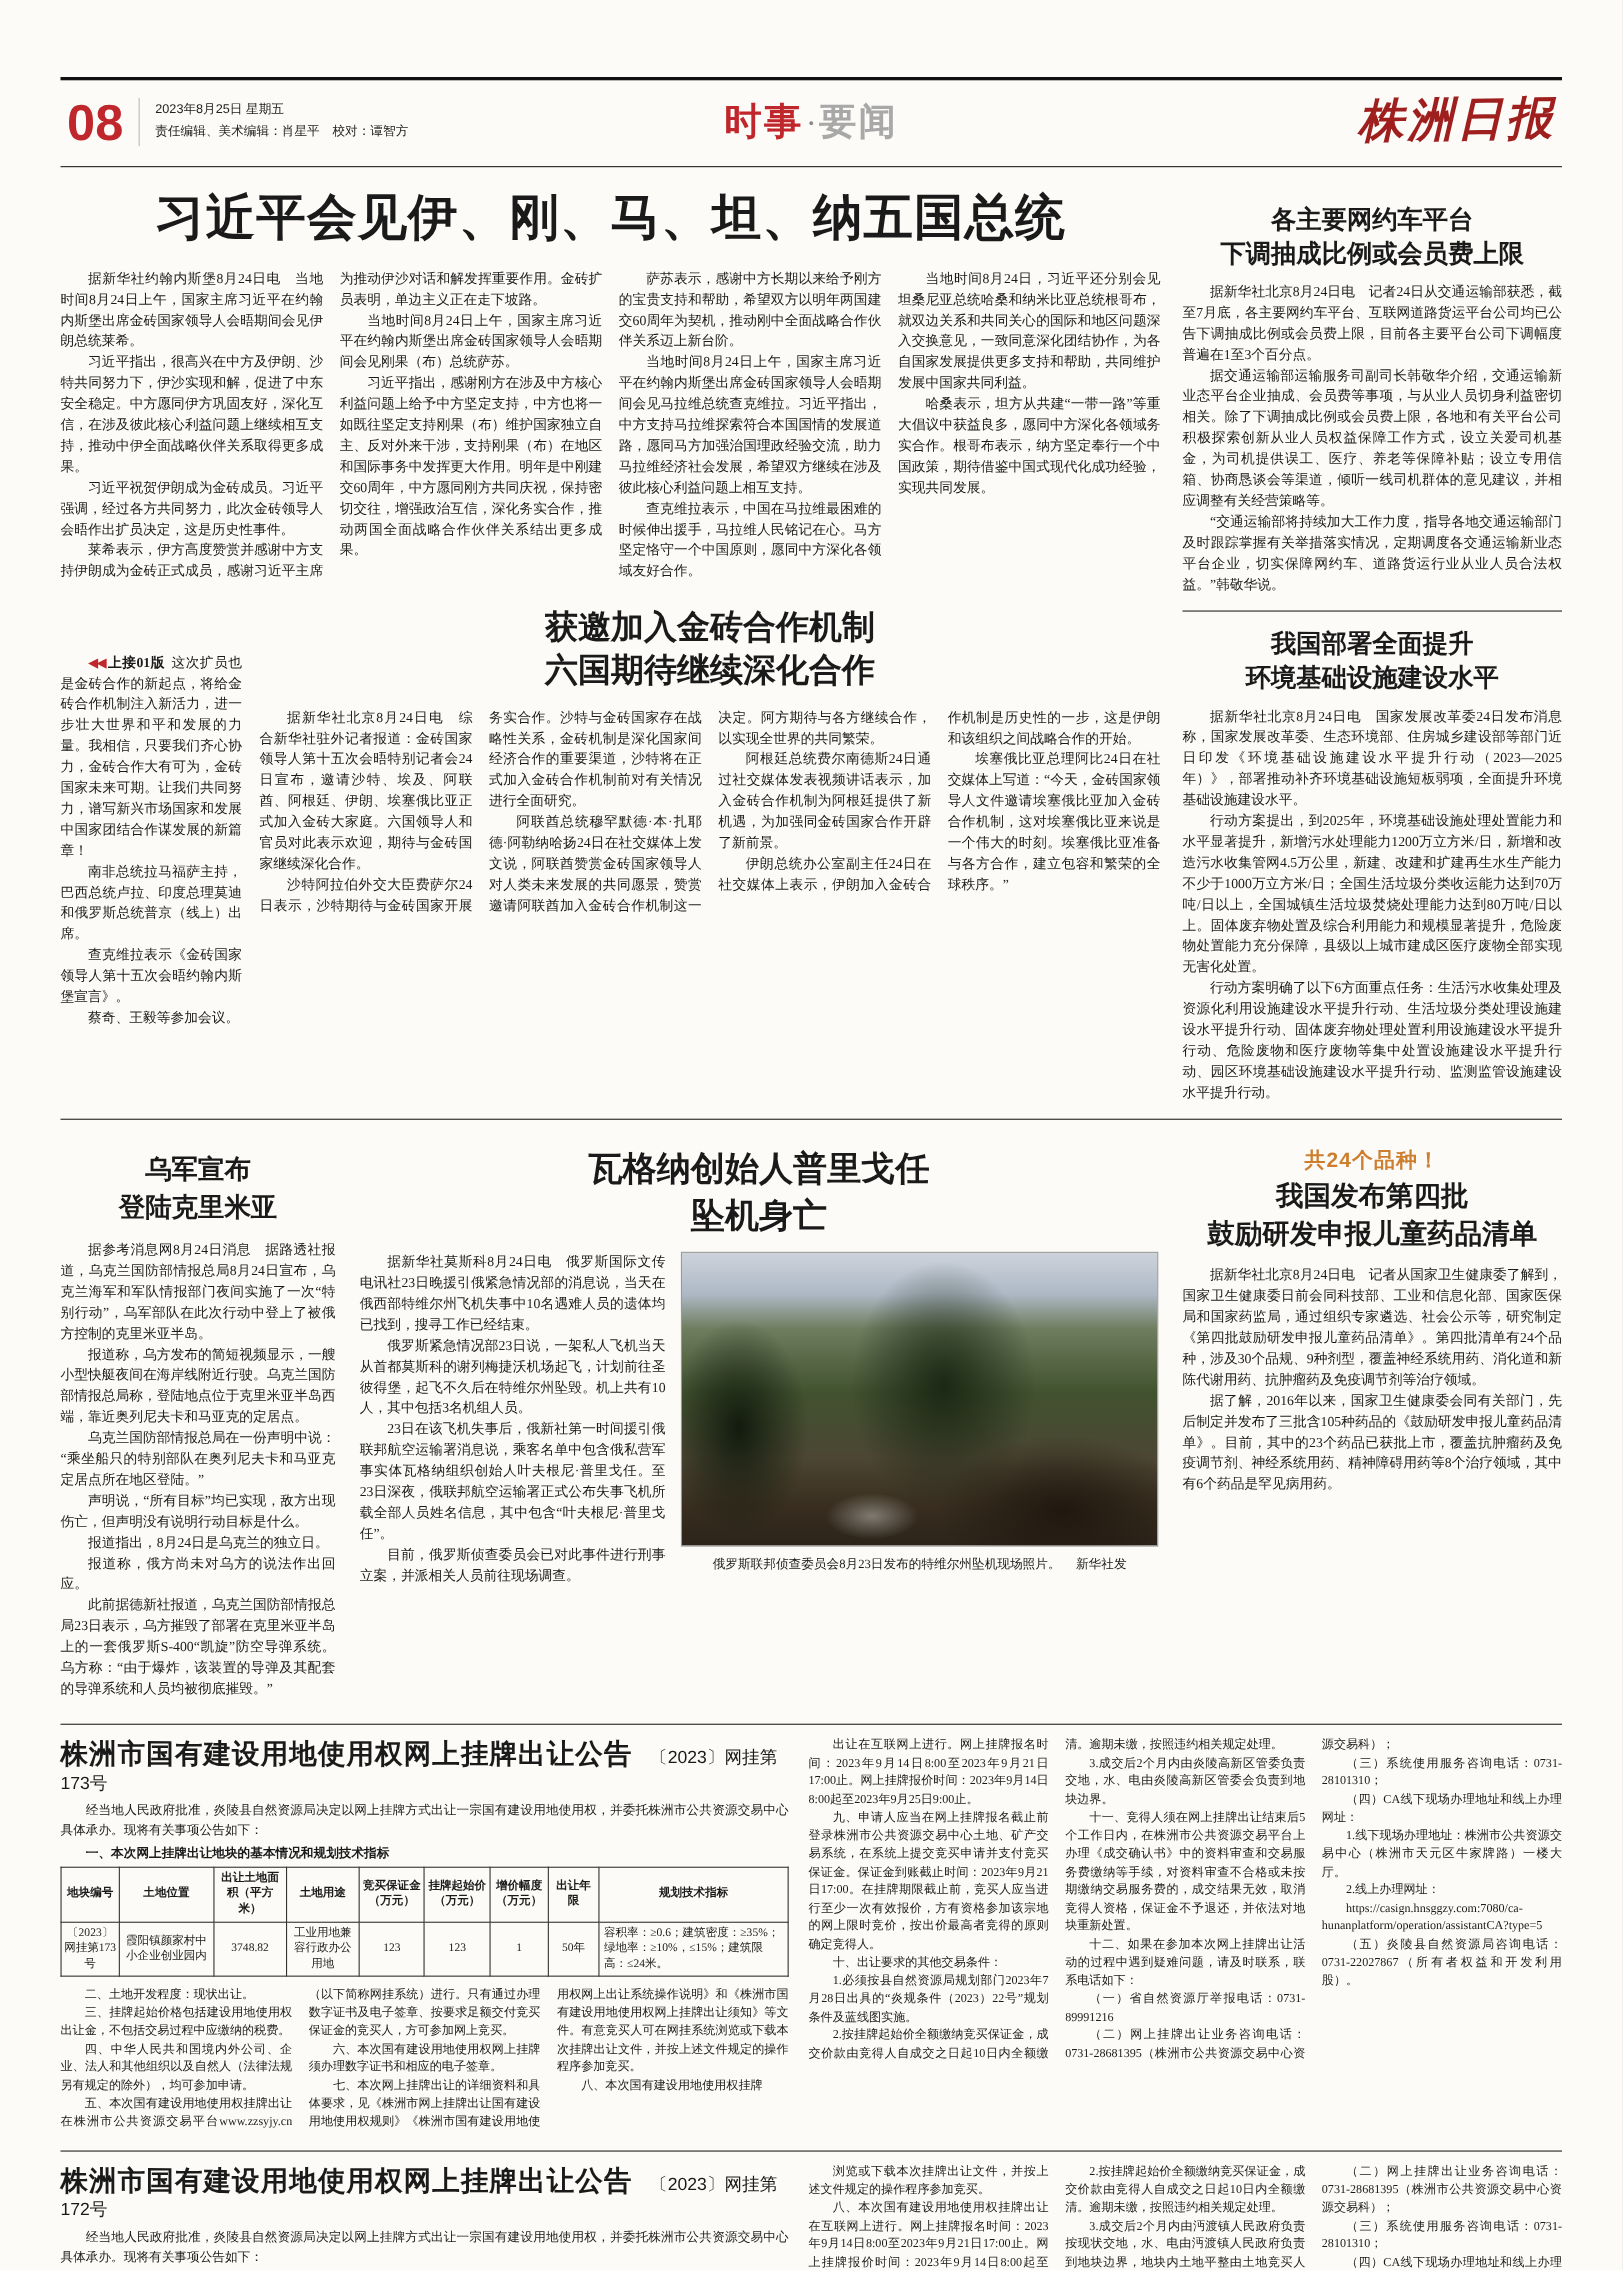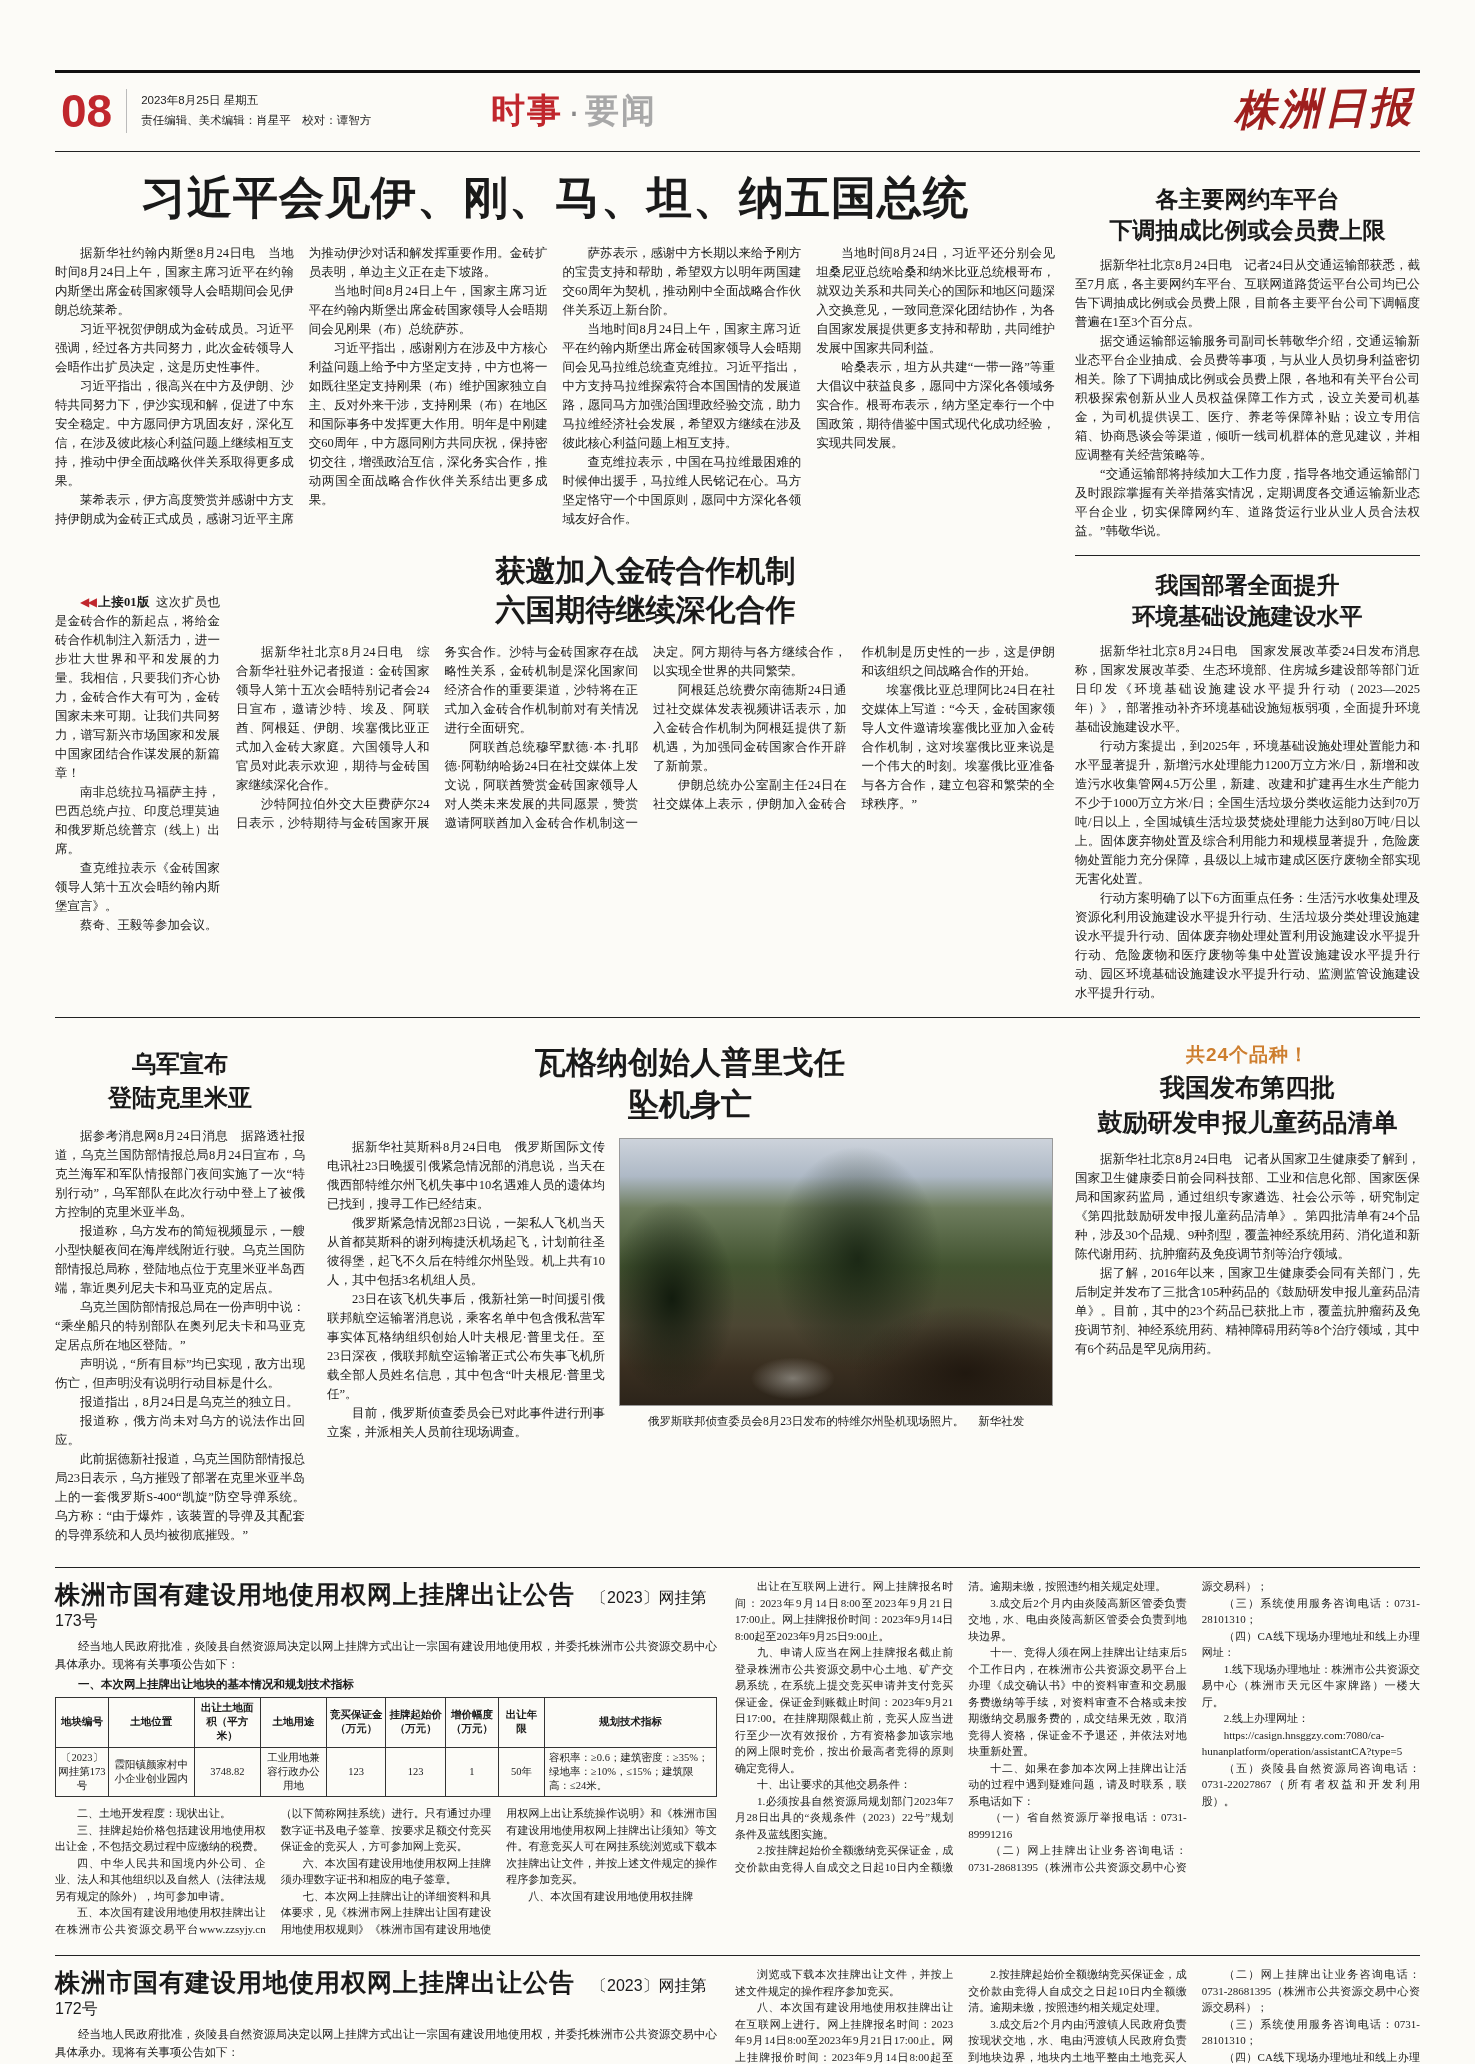--- a/index.html
+++ b/index.html
@@ -13,21 +13,21 @@
   .rule-thin  { border-top:1px solid #222; }
   .full { width:100%; }
 
   
   .header-row { display:flex; align-items:center; padding:10px 6px 12px; }
   .pagenum { font-family:"Liberation Sans","DejaVu Sans",sans-serif; font-size:46px; font-weight:700;
              color:#c0272d; line-height:1; }
   .vdiv { width:1px; height:44px; background:#bbb; margin:0 14px; display:inline-block; }
   .pagenum-group { display:flex; align-items:center; width:430px; }
   .edit-info { font-family:"Liberation Sans","DejaVu Sans",sans-serif; font-size:11.5px; color:#222; line-height:1.7; }
-  .section-title { flex:1; font-family:Liberation Mono, monospace; }
+  .section-title { flex:1; text-align:center; font-family:Liberation Serif, serif; }
   .sec-red { font-size:34px; font-weight:900; color:#c0272d; letter-spacing:2px; }
   .sec-dot { font-size:30px; color:#888; margin:0 2px; }
   .sec-gray { font-size:34px; font-weight:700; color:#a8a8a8; letter-spacing:2px; }
   .brand { width:430px; text-align:right; font-size:42px; font-weight:900; color:#9e1f1e;
            font-style:italic; letter-spacing:3px; transform:rotate(-1deg); }
 
   
   .body { text-align:justify; font-size:12.5px; line-height:1.52; }
   .para { text-indent:2em; margin:0; }
   .cols4 { column-count:4; column-gap:15px; }
@@ -108,22 +108,22 @@
       <div class="brand">株洲日报</div>
     </div>
     <div class="rule-thin"></div>
   </header>
 
   <section class="top-zone">
     <div class="lead-zone">
       <h1 class="lead-head">习近平会见伊、刚、马、坦、纳五国总统</h1>
       <div class="body cols4">
           <p class="para">据新华社约翰内斯堡8月24日电　当地时间8月24日上午，国家主席习近平在约翰内斯堡出席金砖国家领导人会晤期间会见伊朗总统莱希。</p>
+          <p class="para">习近平指出，很高兴在中方及伊朗、沙特共同努力下，伊沙实现和解，促进了中东安全稳定。中方愿同伊方巩固友好，深化互信，在涉及彼此核心利益问题上继续相互支持，推动中伊全面战略伙伴关系取得更多成果。</p>
           <p class="para">习近平祝贺伊朗成为金砖成员。习近平强调，经过各方共同努力，此次金砖领导人会晤作出扩员决定，这是历史性事件。</p>
-          <p class="para">习近平指出，很高兴在中方及伊朗、沙特共同努力下，伊沙实现和解，促进了中东安全稳定。中方愿同伊方巩固友好，深化互信，在涉及彼此核心利益问题上继续相互支持，推动中伊全面战略伙伴关系取得更多成果。</p>
           <p class="para">莱希表示，伊方高度赞赏并感谢中方支持伊朗成为金砖正式成员，感谢习近平主席为推动伊沙对话和解发挥重要作用。金砖扩员表明，单边主义正在走下坡路。</p>
           <p class="para">当地时间8月24日上午，国家主席习近平在约翰内斯堡出席金砖国家领导人会晤期间会见刚果（布）总统萨苏。</p>
           <p class="para">习近平指出，感谢刚方在涉及中方核心利益问题上给予中方坚定支持，中方也将一如既往坚定支持刚果（布）维护国家独立自主、反对外来干涉，支持刚果（布）在地区和国际事务中发挥更大作用。明年是中刚建交60周年，中方愿同刚方共同庆祝，保持密切交往，增强政治互信，深化务实合作，推动两国全面战略合作伙伴关系结出更多成果。</p>
           <p class="para">萨苏表示，感谢中方长期以来给予刚方的宝贵支持和帮助，希望双方以明年两国建交60周年为契机，推动刚中全面战略合作伙伴关系迈上新台阶。</p>
           <p class="para">当地时间8月24日上午，国家主席习近平在约翰内斯堡出席金砖国家领导人会晤期间会见马拉维总统查克维拉。习近平指出，中方支持马拉维探索符合本国国情的发展道路，愿同马方加强治国理政经验交流，助力马拉维经济社会发展，希望双方继续在涉及彼此核心利益问题上相互支持。</p>
           <p class="para">查克维拉表示，中国在马拉维最困难的时候伸出援手，马拉维人民铭记在心。马方坚定恪守一个中国原则，愿同中方深化各领域友好合作。</p>
           <p class="para">当地时间8月24日，习近平还分别会见坦桑尼亚总统哈桑和纳米比亚总统根哥布，就双边关系和共同关心的国际和地区问题深入交换意见，一致同意深化团结协作，为各自国家发展提供更多支持和帮助，共同维护发展中国家共同利益。</p>
           <p class="para">哈桑表示，坦方从共建“一带一路”等重大倡议中获益良多，愿同中方深化各领域务实合作。根哥布表示，纳方坚定奉行一个中国政策，期待借鉴中国式现代化成功经验，实现共同发展。</p>
         </div>
 

